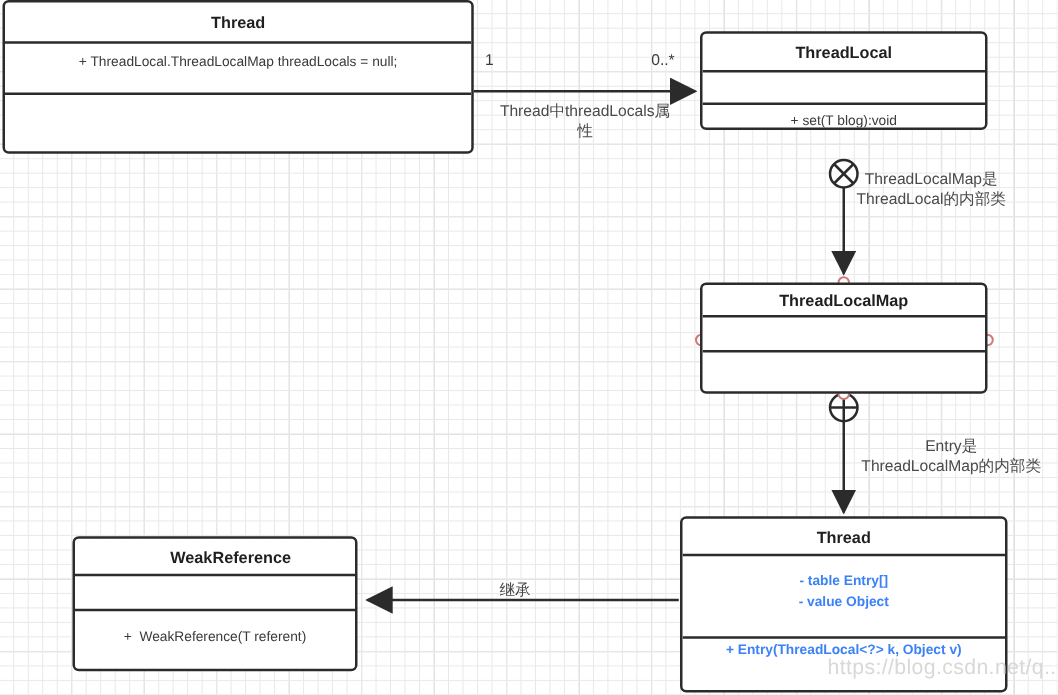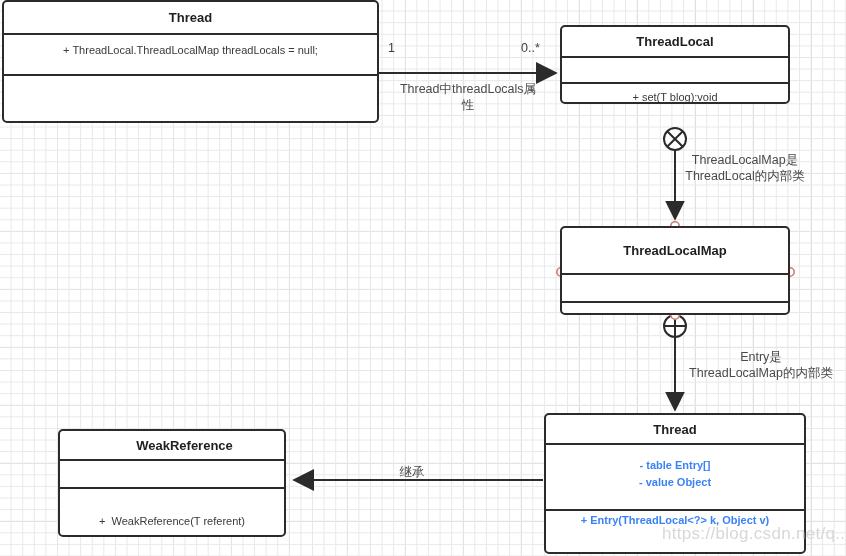--- a/index.html
+++ b/index.html
@@ -157,46 +157,46 @@
   </div>
 
   <div class="umlbox" style="left:560px; top:25px; width:230px; height:79px;">
     <div class="uml-title" style="height:31px;">ThreadLocal</div>
     <div class="uml-compartment divided" style="height:26px;"></div>
     <div class="uml-compartment" style="height:42px; padding-top:5px;">+ set(T blog):void
 + get() : T</div>
   </div>
 
   <div class="umlbox" style="left:560px; top:226px; width:230px; height:89px;">
-    <div class="uml-title" style="height:47px;">ThreadLocalMap</div>
+    <div class="uml-title" style="height:26px;">ThreadLocalMap</div>
     <div class="uml-compartment divided" style="height:28px;"></div>
     <div class="uml-compartment" style="height:26px;"></div>
   </div>
 
   <div class="umlbox bold-text" style="left:544px; top:413px; width:262px; height:141px;">
     <div class="uml-title" style="height:30px;">Thread</div>
     <div class="uml-compartment divided" style="height:66px; padding-top:12px;">- table Entry[]
 - value Object</div>
     <div class="uml-compartment" style="height:41px; padding-top:1px;">+ Entry(ThreadLocal&lt;?&gt; k, Object v)</div>
   </div>
 
   <div class="umlbox" style="left:58px; top:429px; width:228px; height:108px;">
     <div class="uml-title" style="height:30px;padding-left:25px;">WeakReference</div>
     <div class="uml-compartment divided" style="height:28px;"></div>
-    <div class="uml-compartment" style="height:46px; padding-top:24px;">+  WeakReference(T referent)</div>
+    <div class="uml-compartment" style="height:46px; padding-top:13px;">+  WeakReference(T referent)</div>
   </div>
 
   <div class="mult-label" style="left:388px; top:41px;">1</div>
 
   <div class="mult-label" style="left:521px; top:41px;">0..*</div>
 
   <div class="edge-label" style="left:386px; top:81px; width:164px;">Thread中threadLocals属
 性</div>
 
-  <div class="edge-label" style="left:676px; top:152px; width:138px; text-align:center;">ThreadLocalMap是
+  <div class="edge-label" style="left:676px; top:135px; width:138px; text-align:center;">ThreadLocalMap是
 ThreadLocal的内部类</div>
 
   <div class="edge-label" style="left:676px; top:349px; width:170px; text-align:center;">Entry是
 ThreadLocalMap的内部类</div>
 
   <div class="edge-label" style="left:390px; top:464px; width:44px;">继承</div>
 
   <div class="watermark" style="left:662px; top:524px;">https://blog.csdn.net/q...135</div>
 
 </div>

